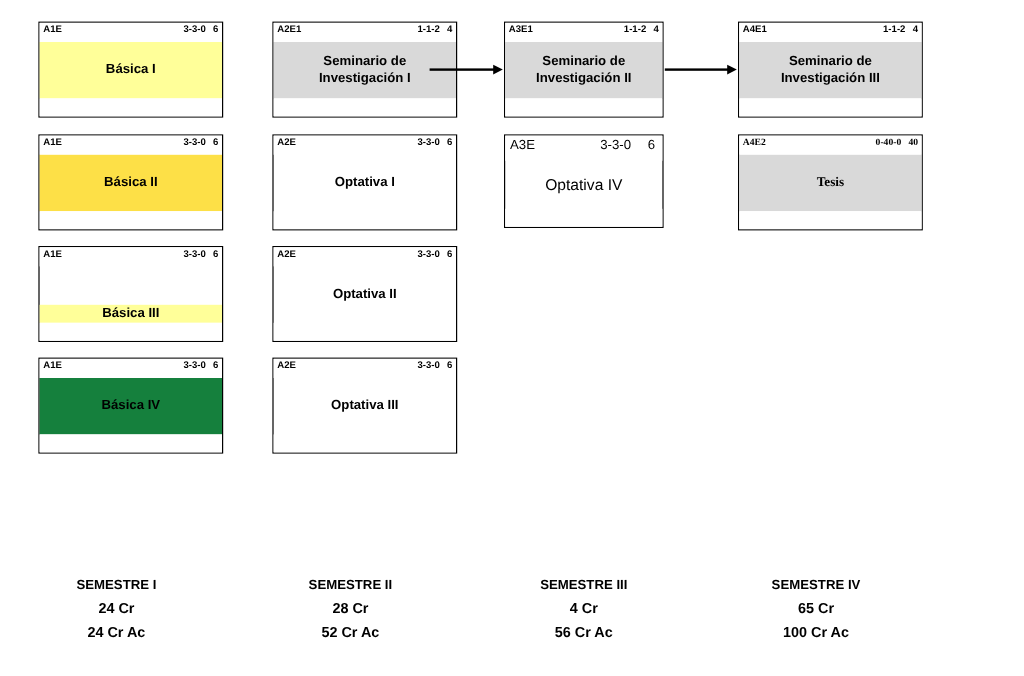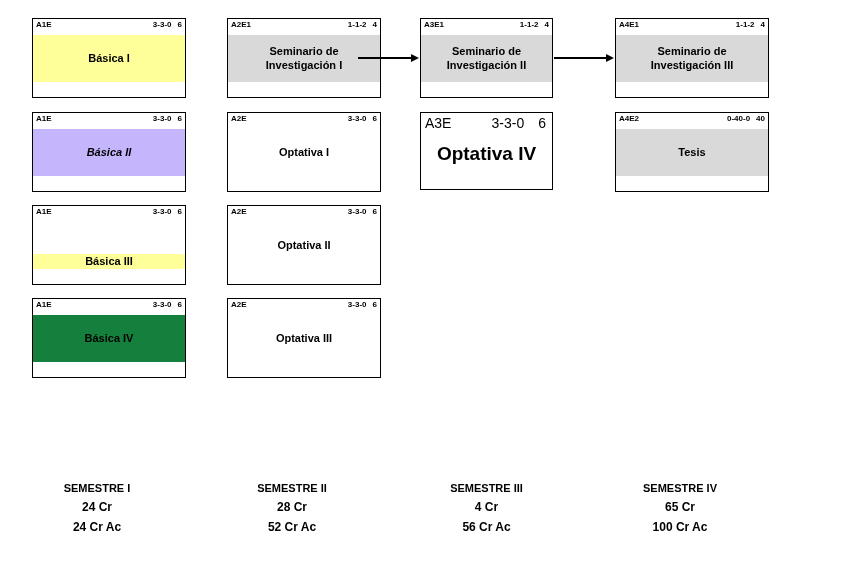--- a/index.html
+++ b/index.html
@@ -11,23 +11,23 @@
                 display:flex; flex-direction:column; }
   .box-header { height:14px; flex:0 0 auto; display:flex; justify-content:space-between;
                 align-items:flex-start; padding:2px 3px 0 3px;
                 font-size:8px; font-weight:bold; line-height:1; background:#fff; }
   .credits { display:flex; gap:6px; }
   .box-mid { flex:1 1 auto; display:flex; align-items:center; justify-content:center;
              text-align:center; font-size:11px; font-weight:bold; padding:0 6px; line-height:1.25; }
   .box-footer { height:15px; flex:0 0 auto; background:#fff; }
 
   .big { width:133px; height:78px; }
-  .big .box-header { font-size:14px; font-weight:400; height:18px; padding:3px 6px 0 4px; }
+  .big .box-header { font-size:11px; font-weight:400; height:18px; padding:3px 6px 0 4px; }
   .big .credits { gap:14px; }
-  .big .box-mid { font-size:19px; font-weight:700; }
+  .big .box-mid { font-size:13px; font-weight:400; }
   .w133 { width:133px; }
 
   .arrow { position:absolute; height:2px; background:#000; }
   .arrow::after { content:""; position:absolute; right:-7px; top:-3px; width:0; height:0;
                   border-left:8px solid #000; border-top:4px solid transparent;
                   border-bottom:4px solid transparent; }
 
   .summary { position:absolute; top:482px; text-align:center; font-weight:bold; }
   .sem-name { font-size:11px; }
   .sem-cr, .sem-crac { font-size:12px; margin-top:6px; }
@@ -50,21 +50,21 @@
   </div>
 
   <div class="course-box" style="left:32px; top:112px;">
     <div class="box-header">
       <span>A1E</span>
       <span class="credits">
         <span>3-3-0</span>
         <span>6</span>
       </span>
     </div>
-    <div class="box-mid" style="background: #c4b5fd; font-style: italic;">Básica II</div>
+    <div class="box-mid" style="background: #fde047;">Básica II</div>
     <div class="box-footer"></div>
   </div>
 
   <div class="course-box" style="left:32px; top:205px;">
     <div class="box-header">
       <span>A1E</span>
       <span class="credits">
         <span>3-3-0</span>
         <span>6</span>
       </span>
@@ -162,21 +162,21 @@
       <span>A4E1</span>
       <span class="credits">
         <span>1-1-2</span>
         <span>4</span>
       </span>
     </div>
     <div class="box-mid" style="background: rgb(217, 217, 217);">Seminario de Investigación III</div>
     <div class="box-footer"></div>
   </div>
 
-  <div class="course-box" style="left:615px; top:112px;">
+  <div class="course-box" style="left:615px; top:112px;font-family:Liberation Serif, serif;">
     <div class="box-header">
       <span>A4E2</span>
       <span class="credits">
         <span>0-40-0</span>
         <span>40</span>
       </span>
     </div>
     <div class="box-mid" style="background: rgb(217, 217, 217);">Tesis</div>
     <div class="box-footer"></div>
   </div>

